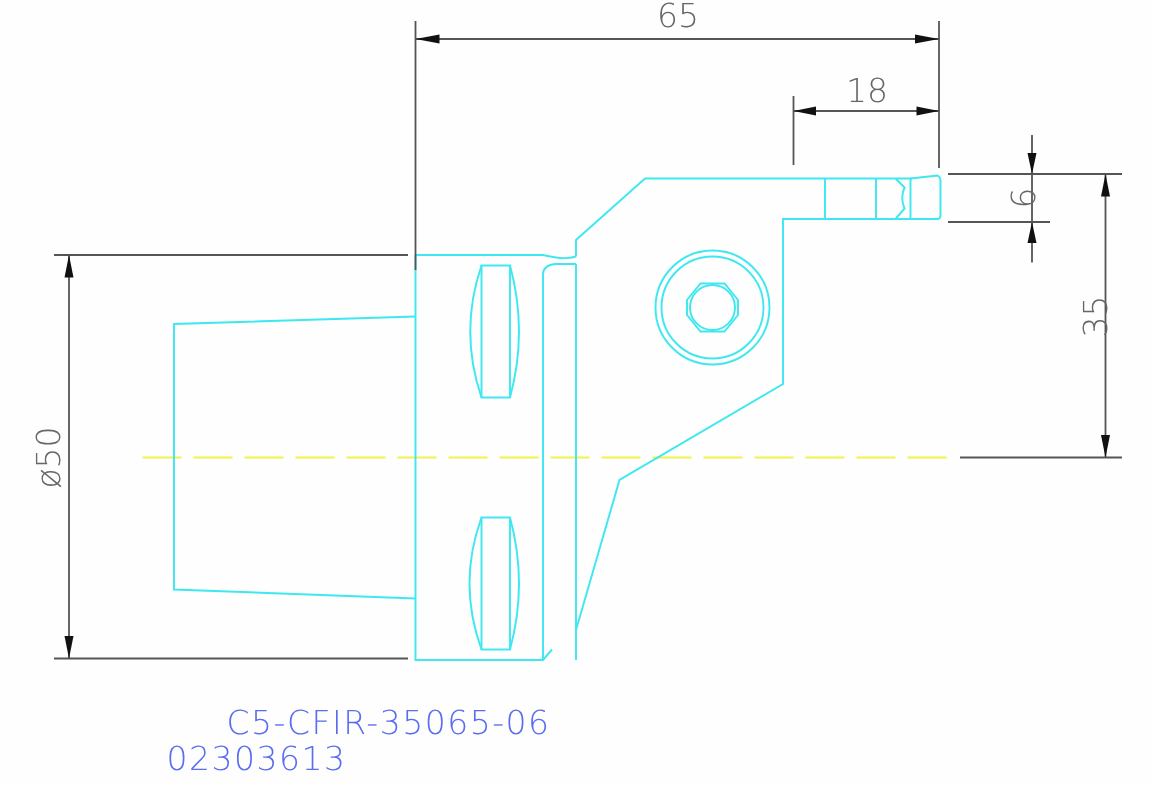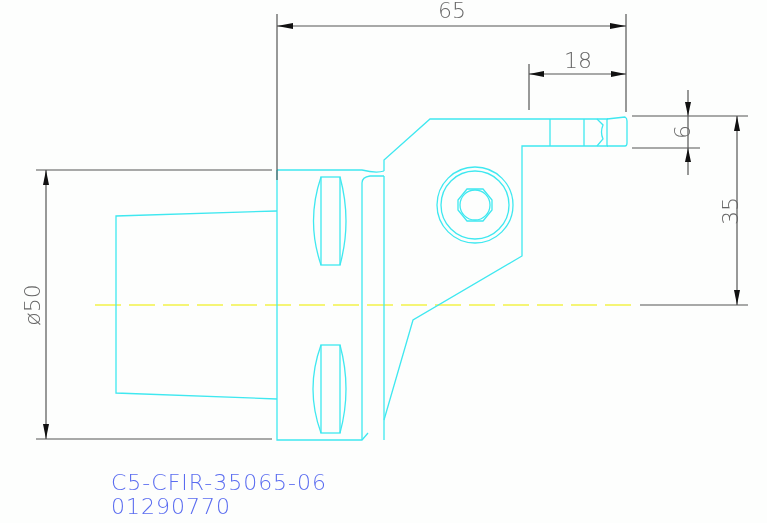--- a/index.html
+++ b/index.html
@@ -96,14 +96,14 @@
   <g>
     <line class="dim" x1="36" y1="170" x2="272" y2="170"></line>
     <line class="dim" x1="36" y1="439" x2="272" y2="439"></line>
     <line class="dim" x1="46" y1="170" x2="46" y2="439"></line>
     <polygon class="arrow" points="46,170 43,185 49,185"></polygon>
     <polygon class="arrow" points="46,439 43,424 49,424"></polygon>
     <text class="dimtext" transform="translate(40,305) rotate(-90)" text-anchor="middle">ø50</text>
   </g>
 </svg>
 
-<div class="label" style="top:471px;">C5-CFIR-35065-06</div>
-<div class="label" style="top:495px;">01290770</div>
+<div class="label" style="top:471px;margin-left:40px;">C5-CFIR-35065-06</div>
+<div class="label" style="top:495px;">02303613</div>
 
 </body></html>

